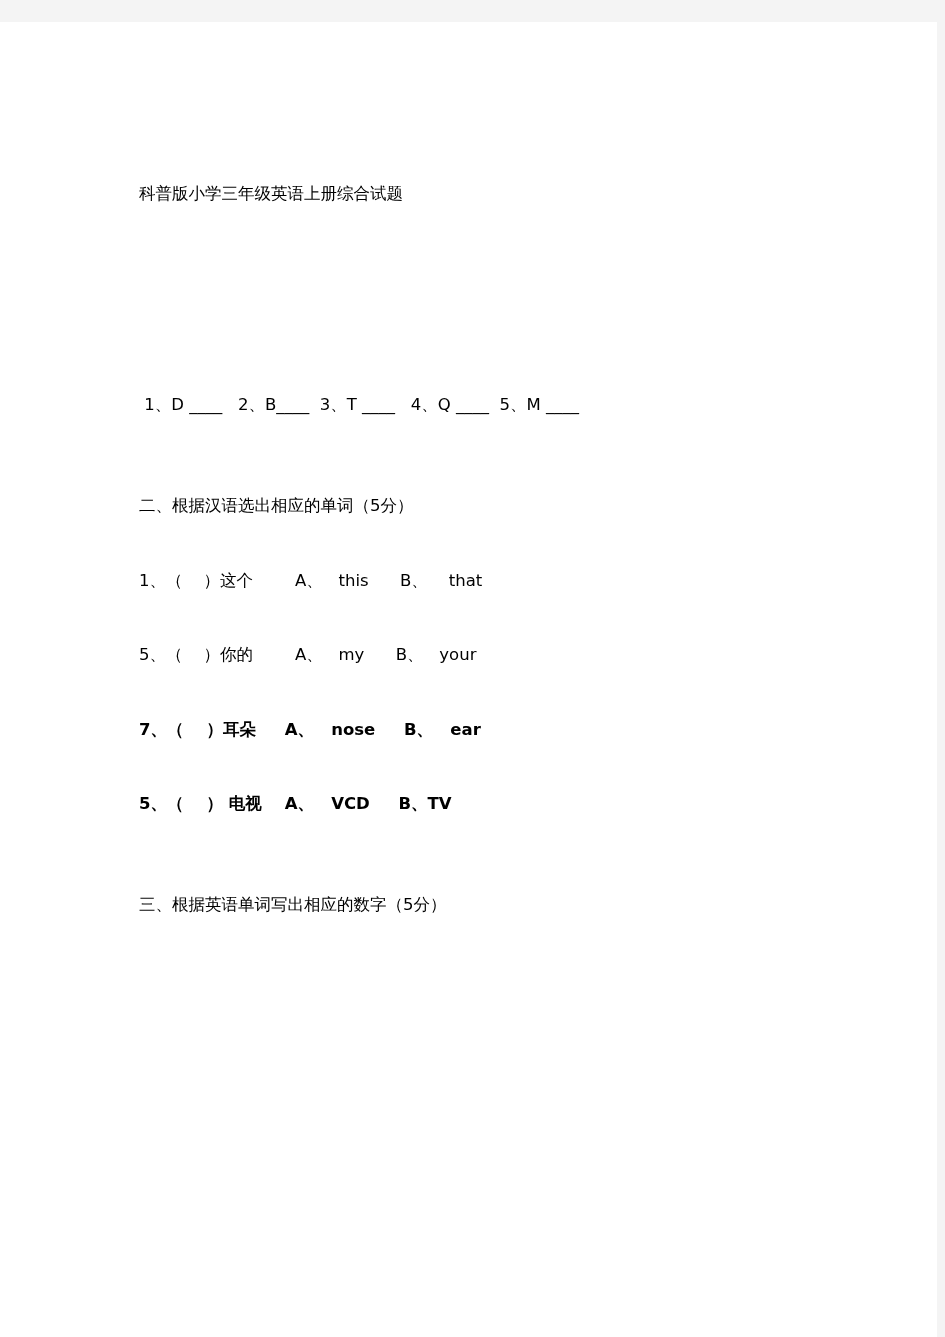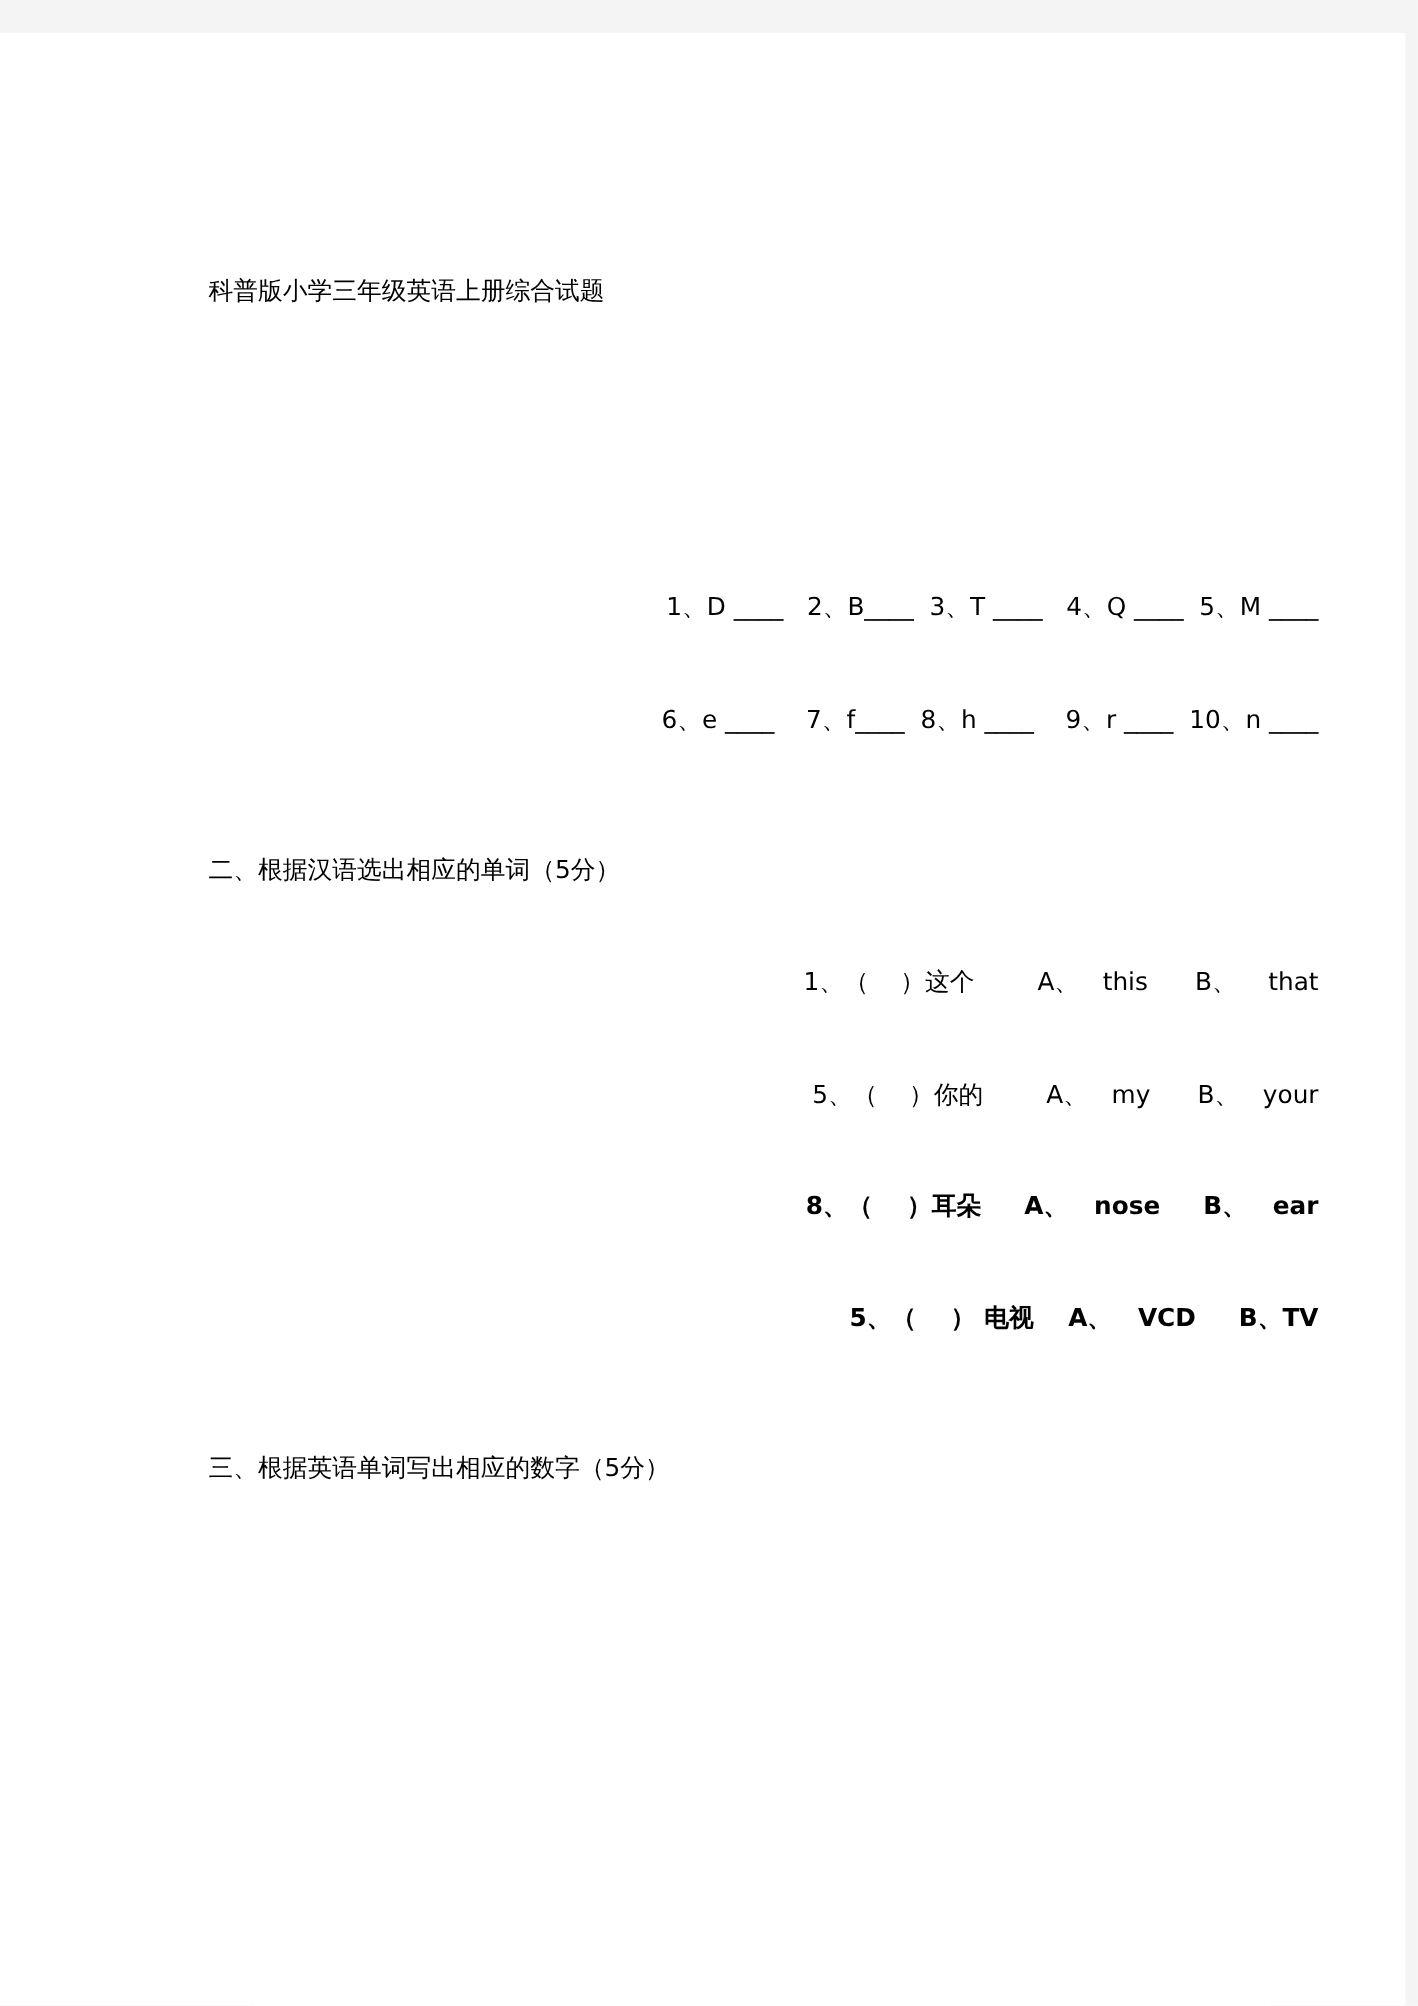--- a/index.html
+++ b/index.html
@@ -24,45 +24,44 @@
     position: absolute;
     left: 139px;
     top: 84px;
     width: 740px;
     color: #000000;
     font-size: 16.5px;
     line-height: 25px;
     white-space: pre;
   }
   .line { white-space: pre; }
-  .tight { line-height: 24.5px; text-align: right; }
+  .tight { line-height: 24.5px; }
   .b { font-weight: bold; }
   .gap-sm { display: inline-block; width: 10px; }
   .title-line { line-height: 25px; }
   .sec-head { line-height: 26px; }
   .spacer { height: 12px; }
 </style>
 </head>
 <body>
 
 <div id="page">
   <div id="doc">
 
     <div class="line title-line">科普版小学三年级英语上册综合试题</div>
 
 
     <div class="spacer"></div>
 
     <div class="line tight"> 1、D ____   2、B____  3、T ____   4、Q ____  5、M ____</div>
-    <div class="line tight">6、e ____    7、f____  8、h ____    9、r ____  10、n ____</div>
 
     <div class="line sec-head">二、根据汉语选出相应的单词（5分）</div>
     <div class="line tight">1、（    ）这个        A、   this      B、    that</div>
     <div class="line tight">5、（    ）你的        A、   my      B、   your</div>
-    <div class="line tight b">8、（    ）耳朵     A、   nose     B、   ear</div>
+    <div class="line tight b">7、（    ）耳朵     A、   nose     B、   ear</div>
     <div class="line tight b">5、（    ） 电视    A、   VCD     B、TV</div>
 
     <div class="line sec-head">三、根据英语单词写出相应的数字（5分）</div>
     
     
 
     
     
     
     

